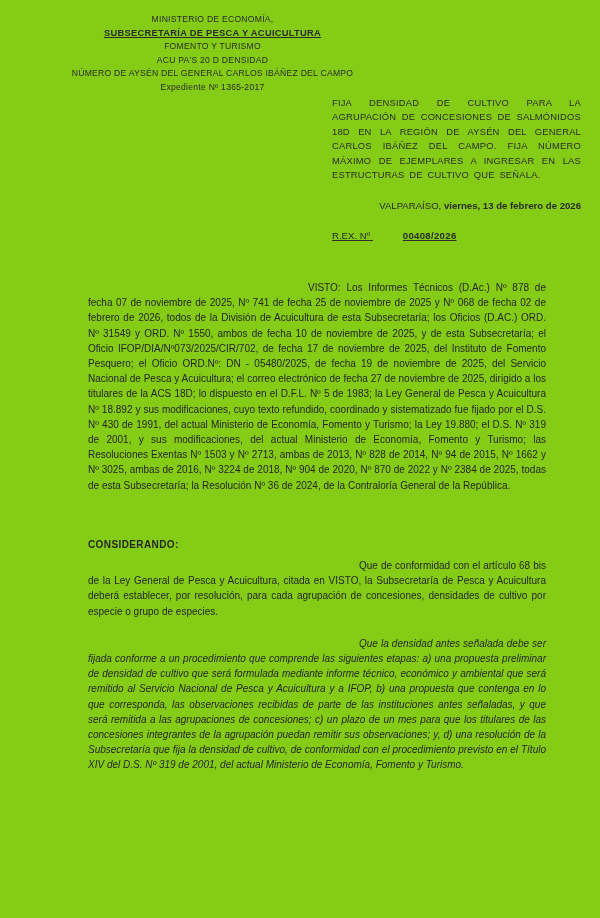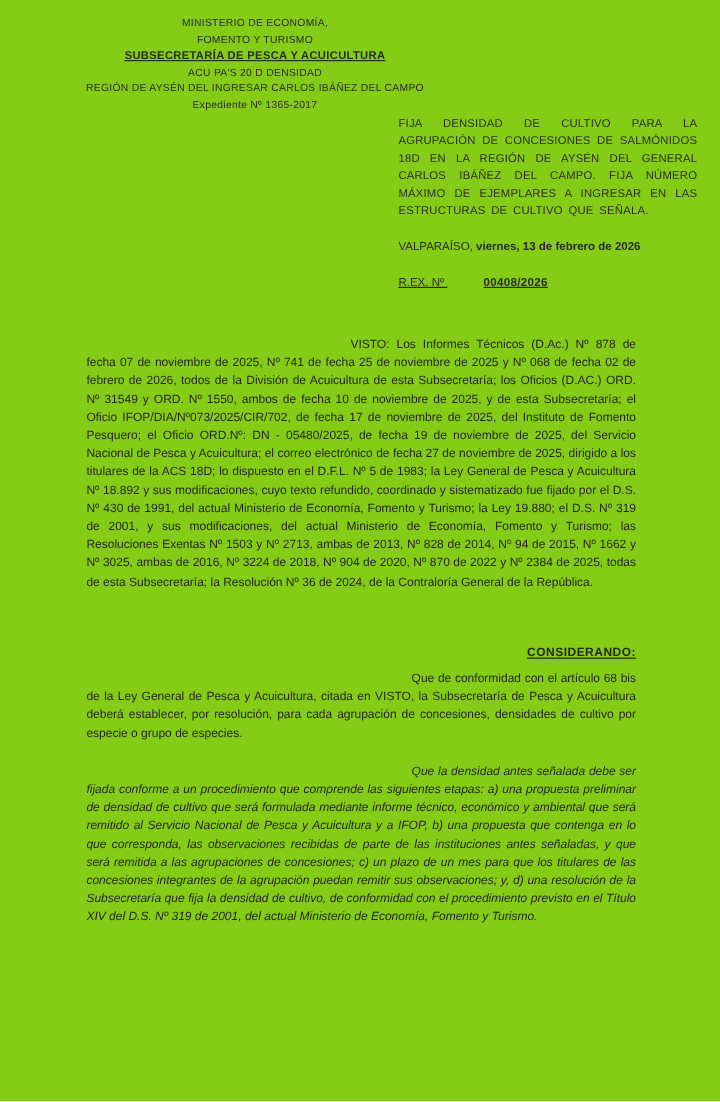--- a/index.html
+++ b/index.html
@@ -54,77 +54,77 @@
   .res-title {
     text-align: justify;
     text-transform: uppercase;
     letter-spacing: 0.2px;
     word-spacing: 2px;
   }
   .place-date {
     margin-top: 17px;
     white-space: nowrap;
     font-size: 9.6px;
+    text-align: right;
   }
   .place-date .date-bold { font-weight: bold; }
   .rex-line {
     margin-top: 15px;
     white-space: nowrap;
     font-size: 9.6px;
     text-decoration: underline;
   }
   .rex-line .rex-number {
     font-weight: bold;
     margin-left: 30px;
     letter-spacing: 0.3px;
   }
 
   
   .body-text {
     position: absolute;
-    left: 72px;
+    left: 88px;
     top: 280px;
     width: 458px;
     font-size: 10px;
     line-height: 15.2px;
     color: #262626;
     text-align: justify;
   }
   .visto-par {
     margin: 0;
     text-indent: 220px;
   }
   .considerando-heading {
     margin: 44px 0 0 0;
-    text-align: right;
+    text-align: left;
     font-weight: bold;
     letter-spacing: 0.4px;
-    text-decoration: underline;
   }
   .considerando-par1 {
     margin: 6px 0 0 0;
     text-indent: 271px;
   }
   .considerando-par2 {
     margin: 17px 0 0 0;
     text-indent: 271px;
     font-style: italic;
   }
 </style>
 </head>
 <body>
 
 <div class="page scanish">
 
   <div class="letterhead">
     <div class="lh-line">MINISTERIO DE ECONOMÍA,</div>
+    <div class="lh-line lh-subpesca">SUBSECRETARÍA DE PESCA Y ACUICULTURA</div>
     <div class="lh-line">FOMENTO Y TURISMO</div>
-    <div class="lh-line lh-subpesca">SUBSECRETARÍA DE PESCA Y ACUICULTURA</div>
     <div class="lh-line">ACU PA'S 20 D DENSIDAD</div>
-    <div class="lh-line">REGIÓN DE AYSÉN DEL INGRESAR CARLOS IBÁÑEZ DEL CAMPO</div>
+    <div class="lh-line">NÚMERO DE AYSÉN DEL GENERAL CARLOS IBÁÑEZ DEL CAMPO</div>
     <div class="lh-line">Expediente Nº 1365-2017</div>
   </div>
 
   <div class="title-block">
     <div class="res-title">FIJA DENSIDAD DE CULTIVO PARA LA AGRUPACIÓN DE CONCESIONES DE SALMÓNIDOS 18D EN LA REGIÓN DE AYSÉN DEL GENERAL CARLOS IBÁÑEZ DEL CAMPO. FIJA NÚMERO MÁXIMO DE EJEMPLARES A INGRESAR EN LAS ESTRUCTURAS DE CULTIVO QUE SEÑALA.</div>
     <div class="place-date">
       <span>VALPARAÍSO,</span>
       <span class="date-bold">viernes, 13 de febrero de 2026</span>
     </div>
     <div class="rex-line">

